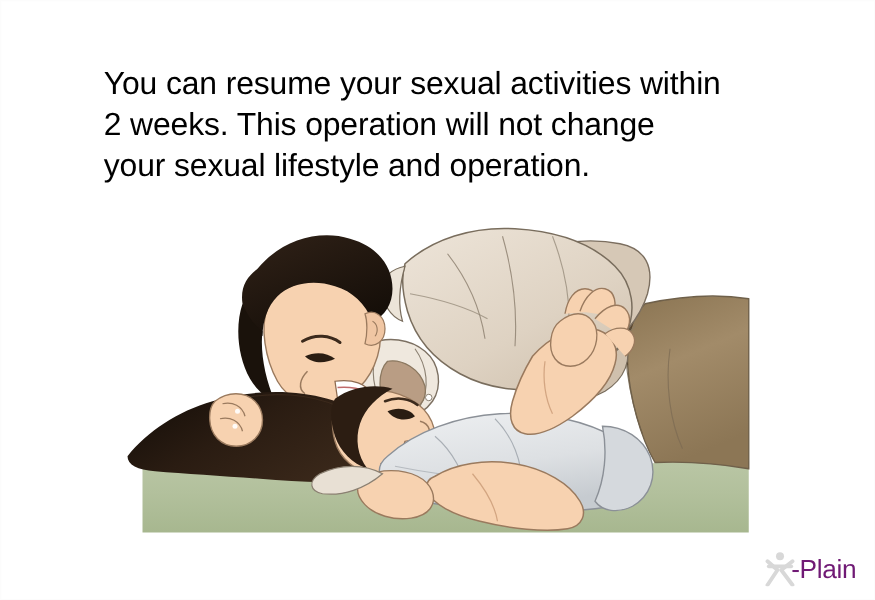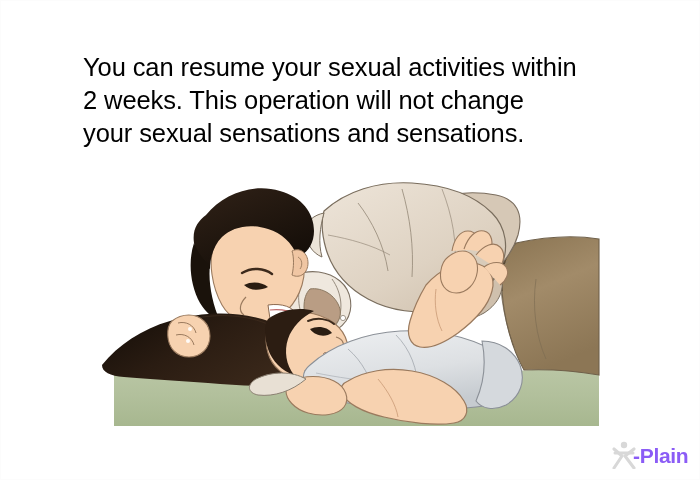--- a/index.html
+++ b/index.html
@@ -46,42 +46,41 @@
     right: 8px;
     bottom: 8px;
     width: 80px;
     height: 30px;
   }
   .brand-text {
     position: absolute;
     left: 22px;
     top: 3px;
     font-size: 21px;
-    color: #8b5cf6;
+    color: #701a75;
     font-family: "Liberation Sans", sans-serif;
     letter-spacing: -0.3px;
-    font-weight: bold;
   }
   .brand-mark {
     position: absolute;
     left: 0px;
     top: 0px;
     width: 26px;
     height: 28px;
   }
 </style>
 </head>
 <body>
 
 <div class="page">
 
   <div class="caption">
     <span class="caption-line">You can resume your sexual activities within</span>
     <span class="caption-line">2 weeks. This operation will not change</span>
-    <span class="caption-line">your sexual sensations and sensations.</span>
+    <span class="caption-line">your sexual lifestyle and operation.</span>
   </div>
 
   <div class="illustration">
     <svg viewBox="0 0 515 262" xmlns="http://www.w3.org/2000/svg">
       <defs>
         <linearGradient id="bedGrad" x1="0" y1="0" x2="0" y2="1">
           <stop offset="0%" stop-color="#bdc9a9"></stop>
           <stop offset="55%" stop-color="#b2c09c"></stop>
           <stop offset="100%" stop-color="#a7b78f"></stop>
         </linearGradient>

